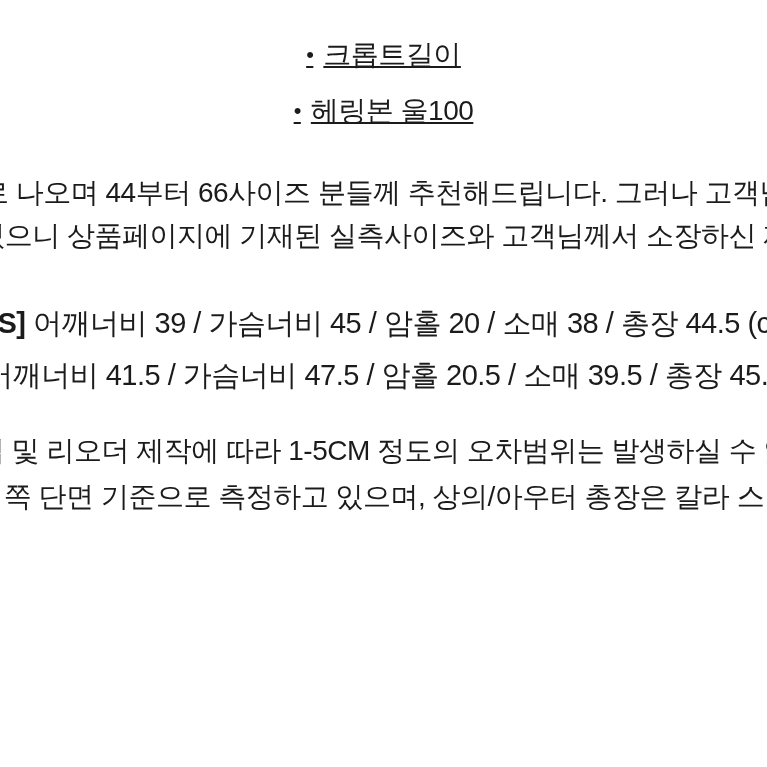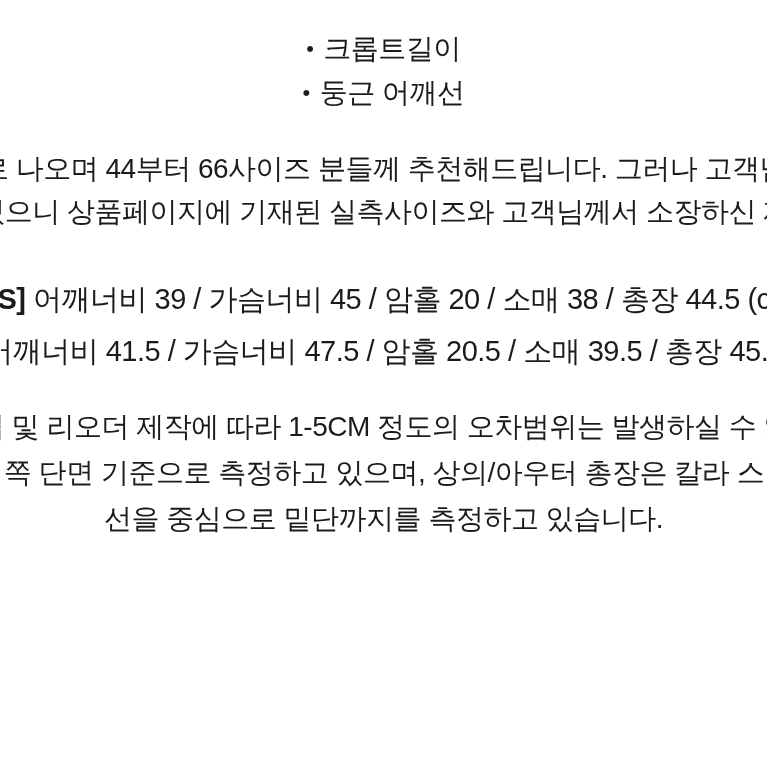--- a/index.html
+++ b/index.html
@@ -31,21 +31,22 @@
   }
   
   .clip {
     width: 2000px;
     margin-left: -616px; 
   }
   .features {
     padding-top: 27px;
   }
   .features .line {
-    line-height: 44px;
+    line-height: 56px;
+    text-decoration: underline;
   }
   .bullet {
     font-size: 22px;
     vertical-align: 2px;
     margin-right: 10px;
   }
   .fit-note {
     margin-top: 32px;
   }
   .fabric {
@@ -74,36 +75,35 @@
 </head>
 <body>
 
 <div class="sheet">
 
   <div class="features">
     <div class="line">
       <span class="bullet">•</span><span>크롭트길이</span>
     </div>
     <div class="line">
-      <span class="bullet">•</span><span>둥근 어깨선</span>
+      <span class="bullet">•</span><span>헤링본 울100</span>
     </div>
   </div>
 
   <div class="fit-note">
     <div class="line clip">로 나오며 44부터 66사이즈 분들께 추천해드립니다. 그러나 고객님</div>
     <div class="line clip">있으니 상품페이지에 기재된 실측사이즈와 고객님께서 소장하신 제</div>
   </div>
 
 
   <div class="size-specs">
     <div class="line clip">
       <span class="bold">S]</span><span> 어깨너비 39 / 가슴너비 45 / 암홀 20 / 소매 38 / 총장 44.5 (c</span>
     </div>
     <div class="line clip">어깨너비 41.5 / 가슴너비 47.5 / 암홀 20.5 / 소매 39.5 / 총장 45.5</div>
   </div>
 
   <div class="measure-note">
     <div class="line clip">법 및 리오더 제작에 따라 1-5CM 정도의 오차범위는 발생하실 수 있</div>
     <div class="line clip">위쪽 단면 기준으로 측정하고 있으며, 상의/아우터 총장은 칼라 스탠</div>
-    <div class="line">선을 중심으로 밑단까지를 측정하고 있습니다.</div>
   </div>
 
 </div>
 
 </body></html>

